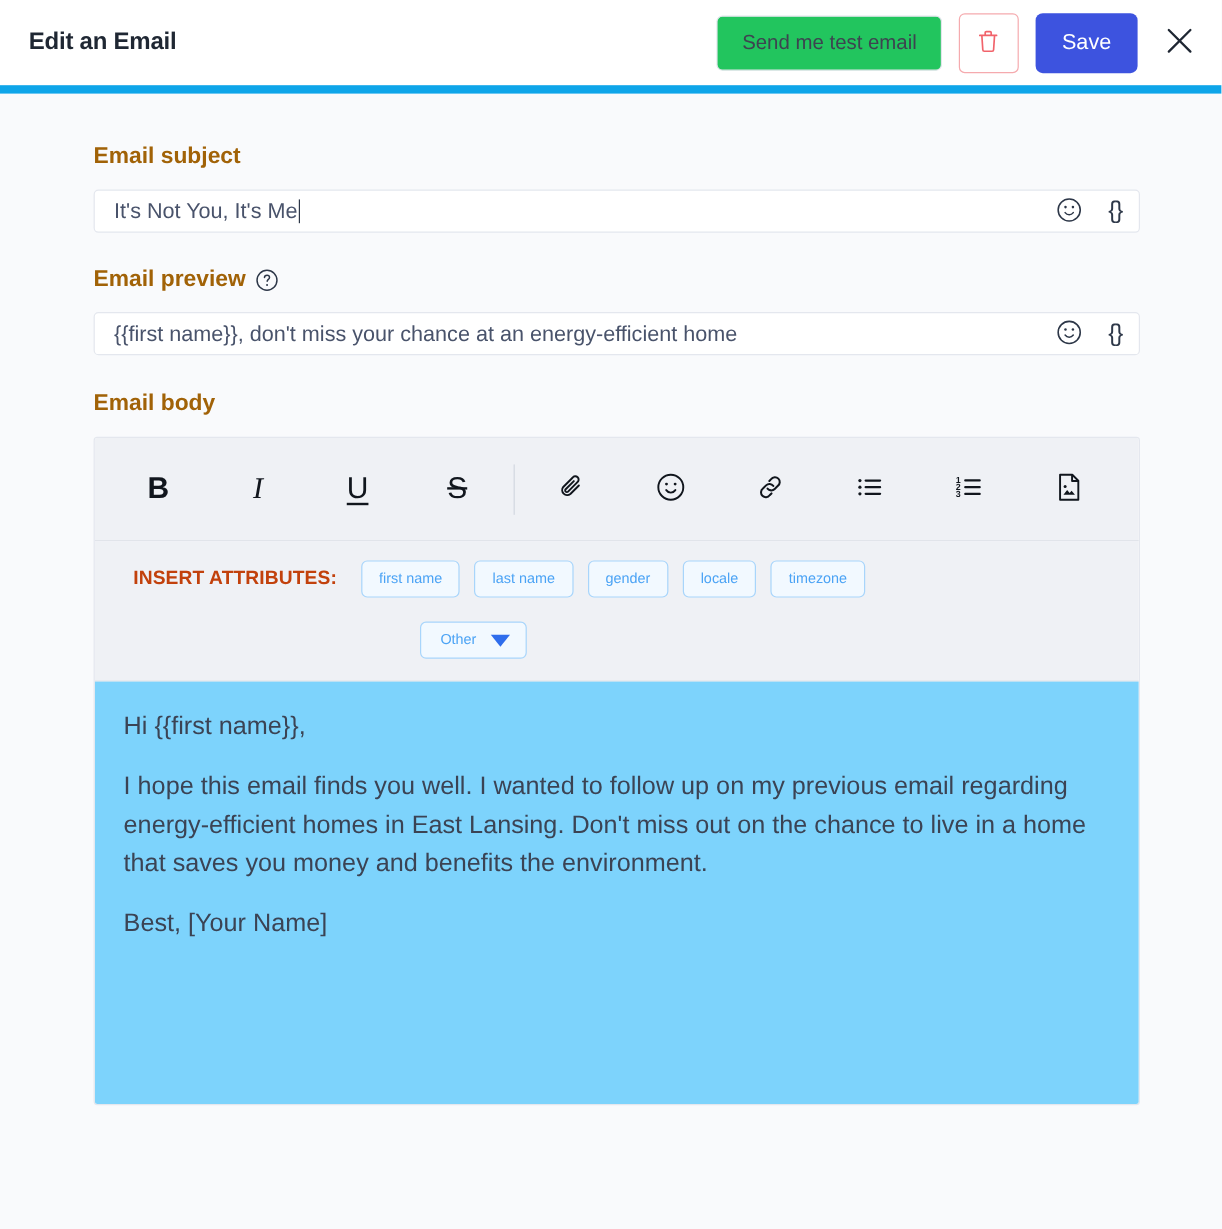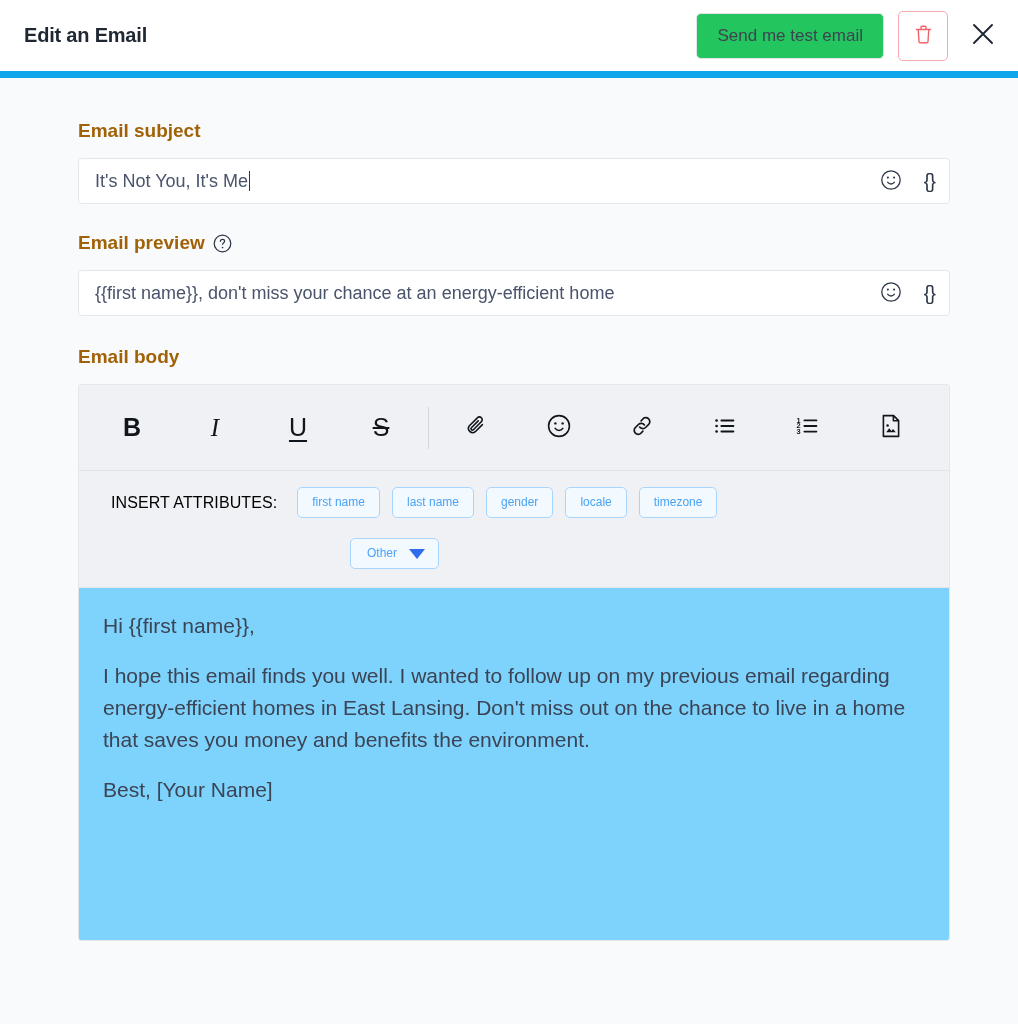--- a/index.html
+++ b/index.html
@@ -107,21 +107,21 @@
   }
 
   .help-icon {
     display: inline-flex;
     align-items: center;
     justify-content: center;
     cursor: pointer;
   }
 
   .text-input-wrap {
-    height: 46px;
+    height: 36px;
     background: #ffffff;
     border: 1px solid #e4e7ee;
     border-radius: 4px;
     display: flex;
     align-items: center;
     padding: 0 14px 0 16px;
     width: 872px;
   }
 
   .text-input-value {
@@ -222,22 +222,22 @@
 
   .attrs-row {
     display: flex;
     align-items: center;
     flex-wrap: wrap;
     gap: 10px 12px;
   }
 
   .attrs-title {
     font-size: 16px;
-    font-weight: normal;
-    color: #000000;
+    font-weight: bold;
+    color: #c2410c;
     letter-spacing: 0.1px;
     margin-right: 8px;
   }
 
   .chip {
     background: #f2f9ff;
     border: 1px solid #a8d5fb;
     border-radius: 5px;
     color: #4ba3f5;
     font-size: 12px;
@@ -290,20 +290,21 @@
     <button class="btn-test-email">Send me test email</button>
 
     <button class="btn-delete">
       <span>
         <svg width="19" height="21" viewBox="0 0 19 21" fill="none" xmlns="http://www.w3.org/2000/svg">
           <path d="M2.5 5.5h14M7 5.5V3.2c0-.5.4-.9.9-.9h3.2c.5 0 .9.4.9.9v2.3M4.2 5.5l.8 12c0 .7.6 1.2 1.3 1.2h6.4c.7 0 1.3-.5 1.3-1.2l.8-12" stroke="#f1636b" stroke-width="1.4" stroke-linecap="round" stroke-linejoin="round"></path>
         </svg>
       </span>
     </button>
 
+    <button class="btn-save">Save</button>
 
     <button class="btn-close">
       <span>
         <svg width="26" height="26" viewBox="0 0 26 26" fill="none" xmlns="http://www.w3.org/2000/svg">
           <path d="M4 4l18 18M22 4L4 22" stroke="#1f2733" stroke-width="1.9" stroke-linecap="round"></path>
         </svg>
       </span>
     </button>
   </div>
 </div>

